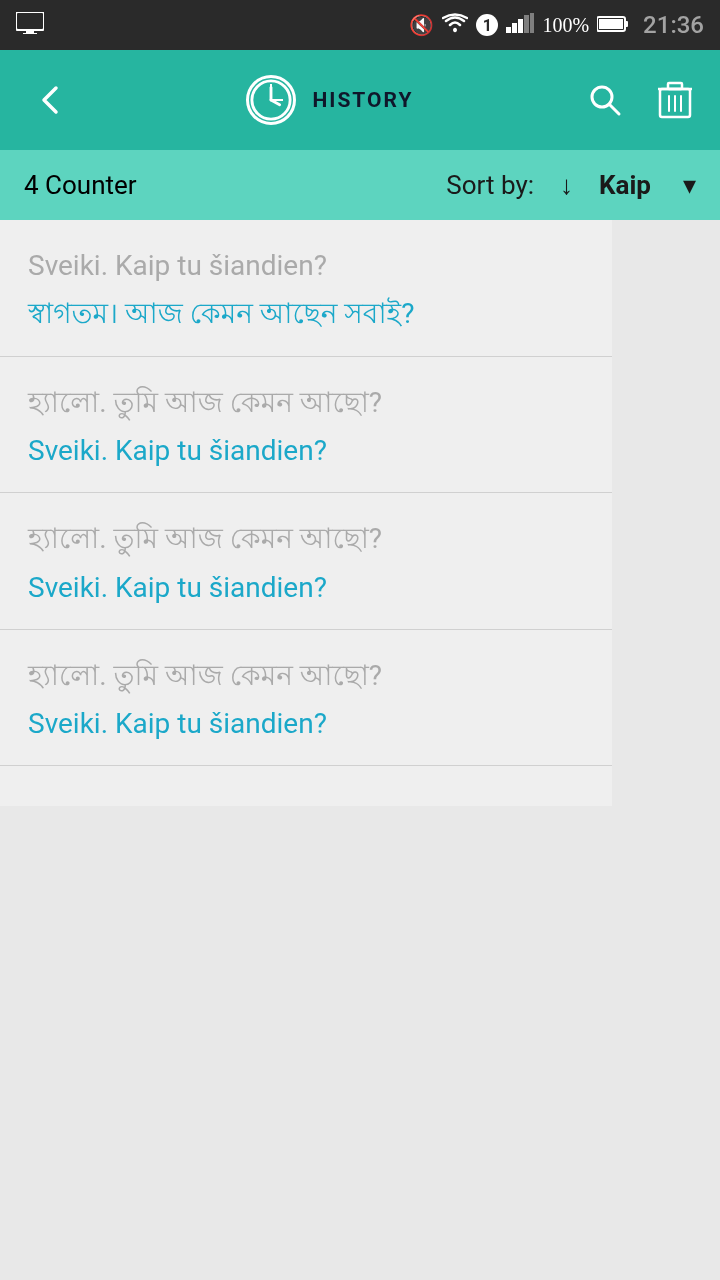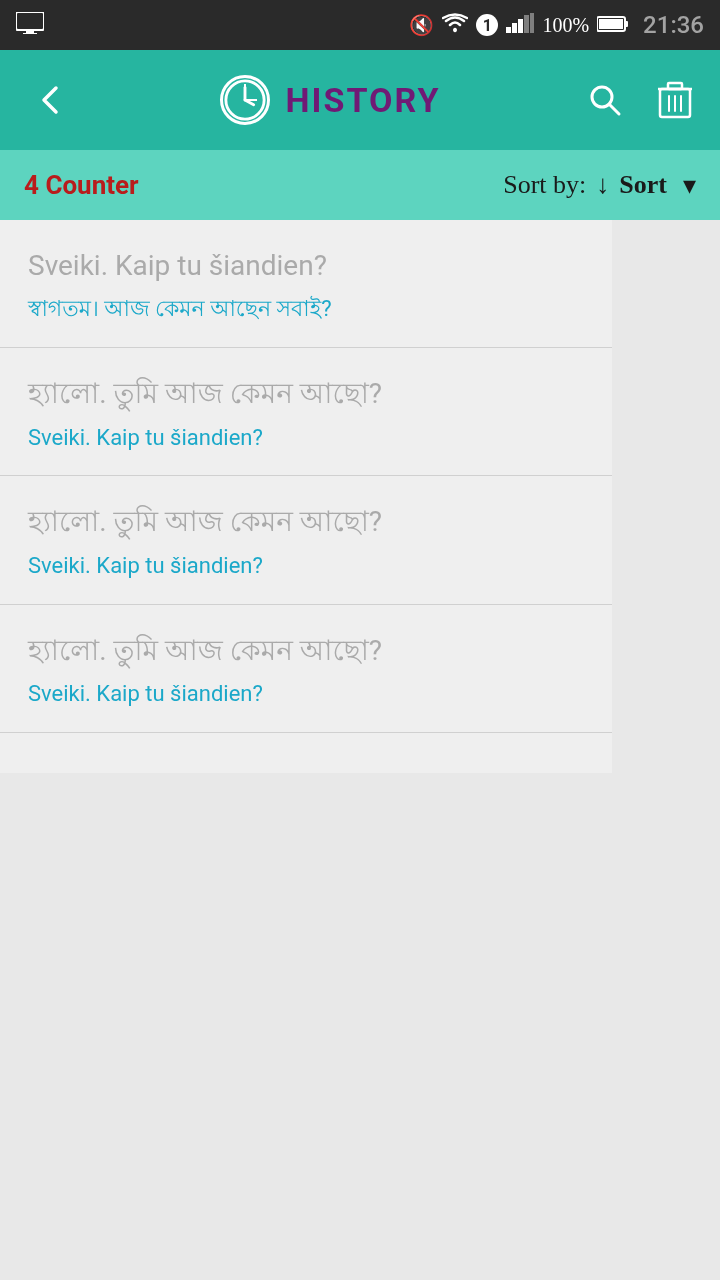--- a/index.html
+++ b/index.html
@@ -96,22 +96,22 @@
       content: '';
       position: absolute;
       width: 12px;
       height: 2px;
       background: white;
       left: 50%;
       top: 50%;
       transform: translateY(-50%);
     }
     .toolbar-title {
-      color: #701a75;
-      font-size: 34px;
+      color: #0f172a;
+      font-size: 21px;
       font-weight: 700;
       letter-spacing: 2px;
     }
     .toolbar-icons {
       display: flex;
       align-items: center;
       gap: 20px;
     }
     .toolbar-icon-btn {
       color: white;
@@ -127,31 +127,30 @@
     .filter-bar {
       width: 720px;
       height: 70px;
       background: #5dd4bf;
       display: flex;
       align-items: center;
       padding: 0 24px;
     }
     .filter-count {
       font-size: 26px;
-      color: #b91c1c;
-      font-weight: 700;
+      color: #000000;
+      font-weight: 400;
     }
     .filter-sort {
       margin-left: auto;
       display: flex;
       align-items: center;
-      gap: 10px;
+      gap: 26px;
       font-size: 26px;
       color: #1a1a1a;
-      font-family: Liberation Serif, serif;
     }
     .filter-sort-label {
       font-weight: 400;
     }
     .filter-sort-arrow {
       font-size: 26px;
       color: #1a1a1a;
     }
     .filter-sort-value {
       font-weight: 700;
@@ -175,21 +174,21 @@
       padding: 28px 28px 22px 28px;
       border-bottom: 1px solid #d0d0d0;
     }
     .history-item-source {
       font-size: 28px;
       color: #aaaaaa;
       margin-bottom: 10px;
       line-height: 1.3;
     }
     .history-item-translation {
-      font-size: 22px;
+      font-size: 28px;
       color: #1ba8c9;
       line-height: 1.4;
     }
   </style>
 </head>
 <body>
 
 <div class="status-bar">
   <div class="status-left">
     <span class="status-icon">
@@ -269,21 +268,21 @@
       </svg>
     </div>
   </div>
 </div>
 
 <div class="filter-bar">
   <span class="filter-count">4 Counter</span>
   <div class="filter-sort">
     <span class="filter-sort-label">Sort by:</span>
     <span class="filter-sort-arrow">↓</span>
-    <span class="filter-sort-value">Sort</span>
+    <span class="filter-sort-value">Kaip</span>
     <span class="filter-dropdown-arrow">▾</span>
   </div>
 </div>
 
 <div class="history-list">
 
 <div class="history-item">
       <div class="history-item-source">Sveiki. Kaip tu šiandien?</div>
       <div class="history-item-translation">স্বাগতম। আজ কেমন আছেন সবাই?</div>
     </div>

